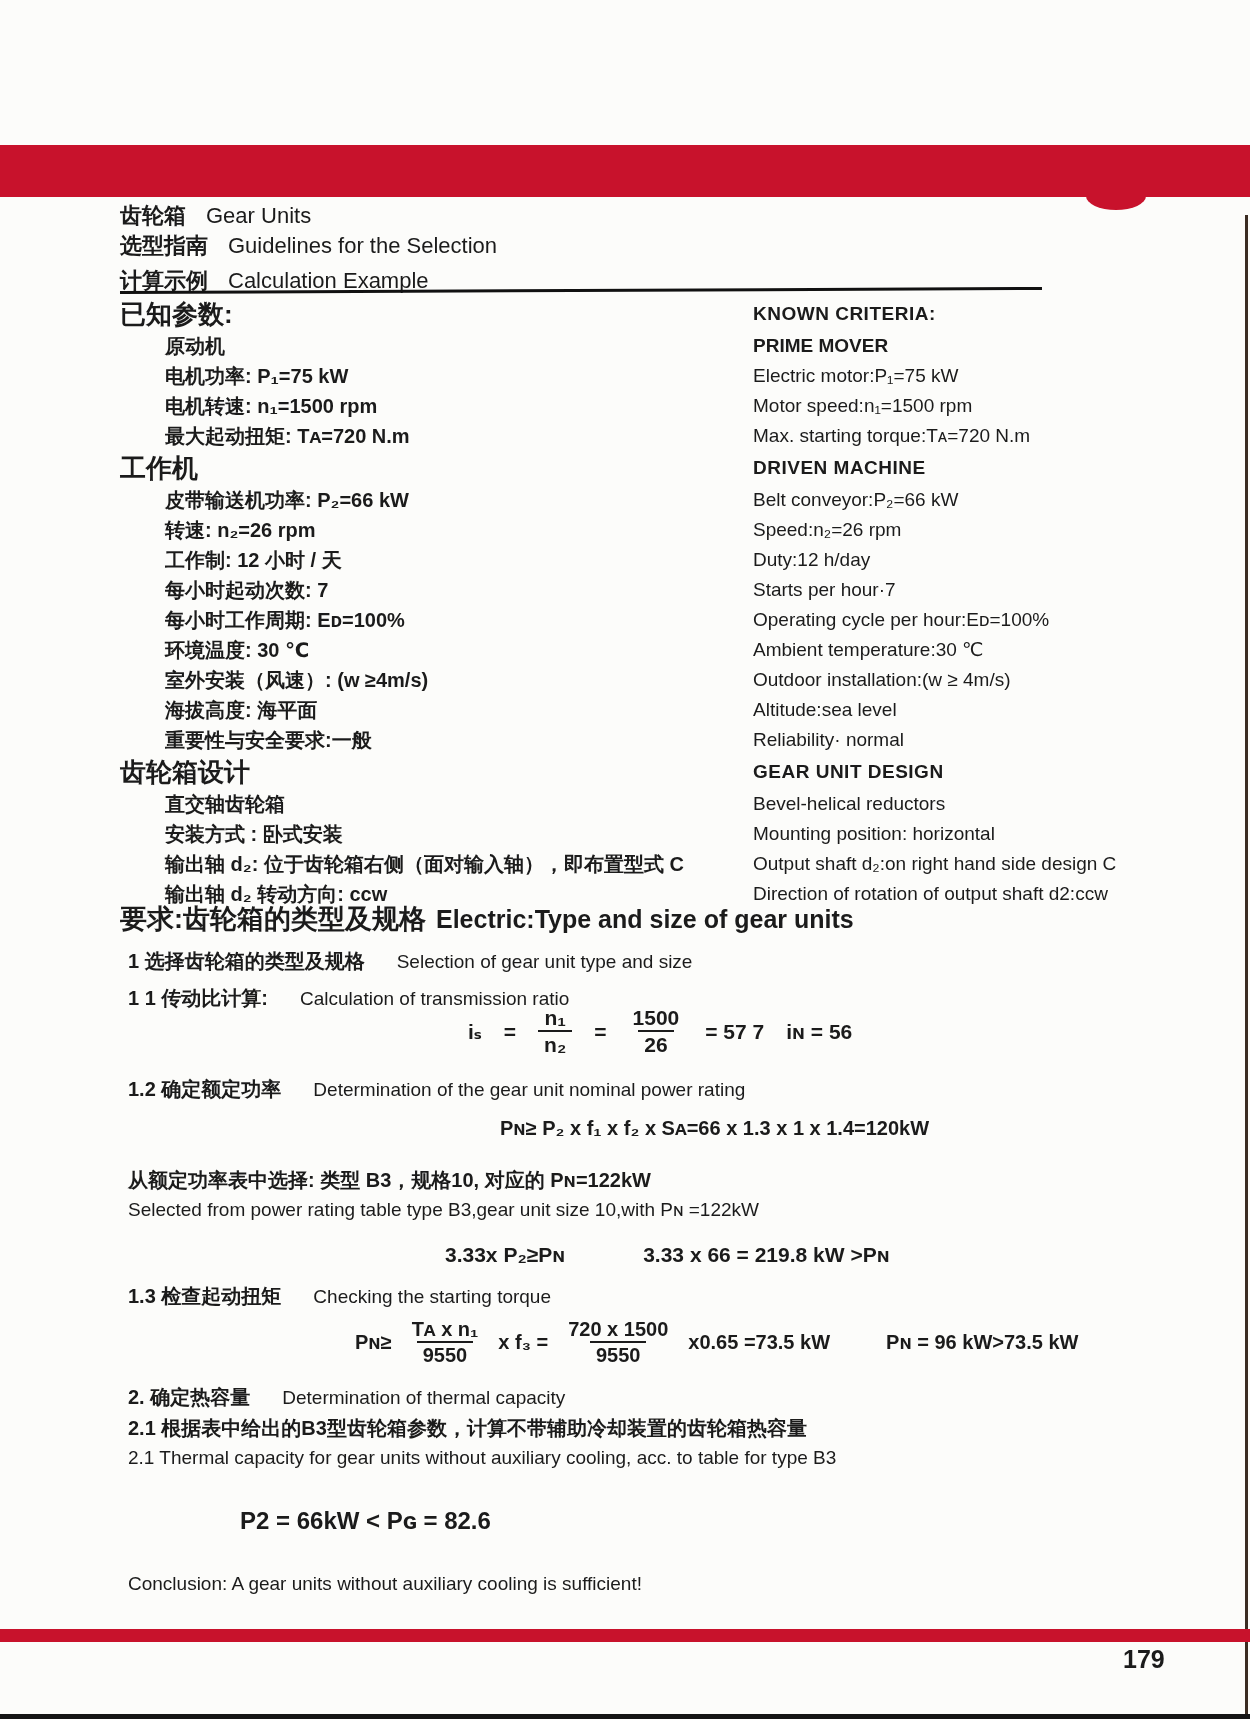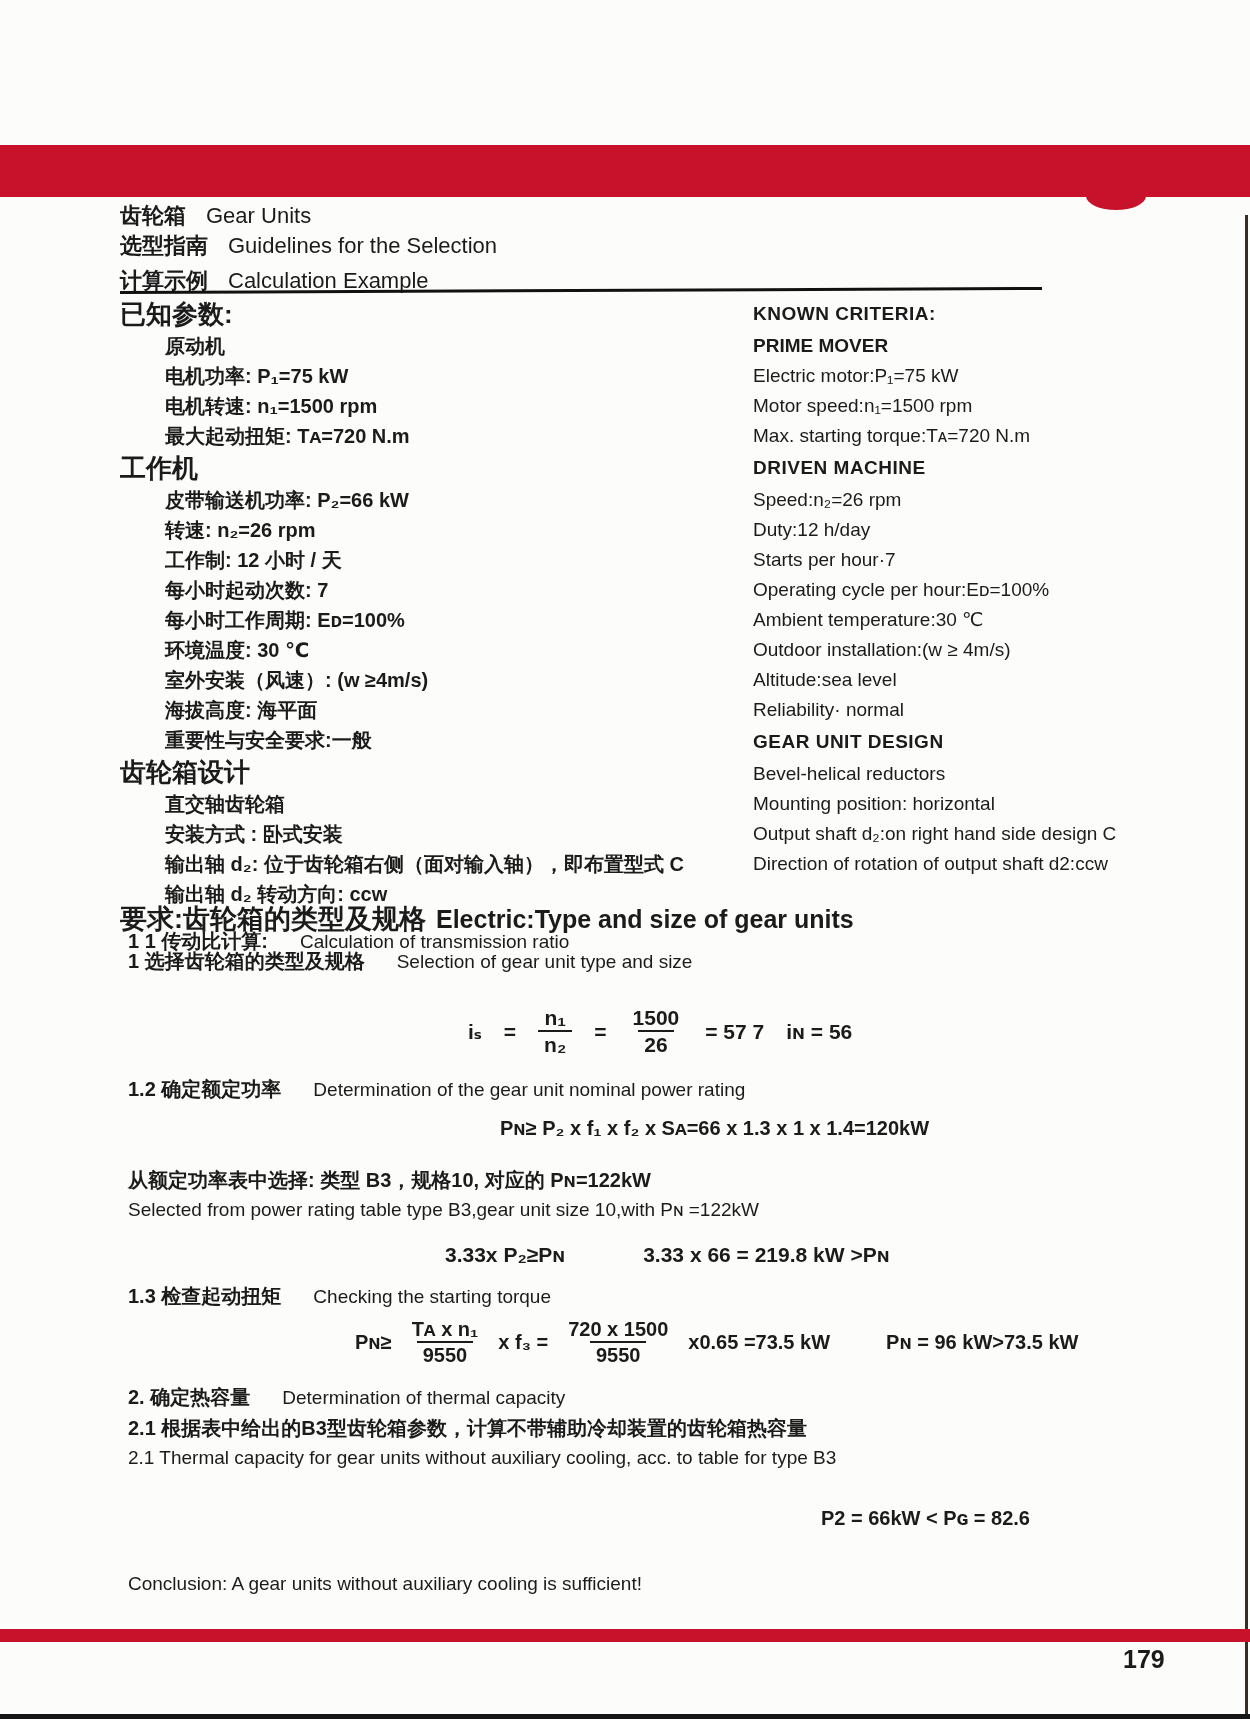--- a/index.html
+++ b/index.html
@@ -55,21 +55,21 @@
   .frac .num{padding:0 4px;}
 
   .f-i{top:1006px;left:468px;gap:22px;font-size:21px;font-weight:bold;}
   .f-pn{top:1117px;left:500px;font-size:20px;font-weight:bold;}
   .zh-body{position:absolute;left:128px;font-size:20px;font-weight:bold;white-space:nowrap;}
   .en-body{position:absolute;left:128px;font-size:19px;white-space:nowrap;}
   .f-333{top:1243px;left:445px;gap:78px;font-size:21px;font-weight:bold;}
   .f-tq{top:1318px;left:355px;gap:16px;font-size:20px;font-weight:bold;}
   .f-tq .result{margin-left:40px;}
   .f-pg1{top:1479px;left:243px;font-size:20px;font-weight:bold;}
-  .f-pg2{top:1507px;left:240px;width:790px;justify-content:flex-end;font-size:20px;font-weight:bold;}
+  .f-pg2{top:1507px;left:240px;width:790px;justify-content:flex-start;font-size:24px;font-weight:bold;}
 </style>
 </head>
 <body>
 
 <div class="page">
 
   <div class="red-band"></div>
   <div class="red-swoosh"></div>
   <div class="edge-line"></div>
 
@@ -112,20 +112,21 @@
     <div class="line ind">输出轴 d₂ 转动方向:  ccw</div>
   </div>
 
   <div class="col-right">
     <div class="line en-h1">KNOWN CRITERIA:</div>
     <div class="line en-h2">PRIME MOVER</div>
     <div class="line">Electric motor:P₁=75 kW</div>
     <div class="line">Motor speed:n₁=1500 rpm</div>
     <div class="line">Max. starting torque:Tᴀ=720 N.m</div>
     <div class="line en-h1">DRIVEN MACHINE</div>
+    <div class="line">Belt conveyor:P₂=66 kW</div>
     <div class="line">Speed:n₂=26 rpm</div>
     <div class="line">Duty:12 h/day</div>
     <div class="line">Starts per hour·7</div>
     <div class="line">Operating cycle per hour:Eᴅ=100%</div>
     <div class="line">Ambient temperature:30 ℃</div>
     <div class="line">Outdoor installation:(w ≥ 4m/s)</div>
     <div class="line">Altitude:sea  level</div>
     <div class="line">Reliability· normal</div>
     <div class="line en-h1">GEAR UNIT DESIGN</div>
     <div class="line">Bevel-helical reductors</div>
@@ -136,21 +137,21 @@
 
   <div class="required">
     <span class="zh">要求:齿轮箱的类型及规格</span>
     <span class="en">Electric:Type and size of gear units</span>
   </div>
 
   <div class="sec-line" style="top:948px;">
     <span class="zh">1 选择齿轮箱的类型及规格</span>
     <span class="en">Selection of  gear unit  type and size</span>
   </div>
-  <div class="sec-line" style="top:928px;">
+  <div class="sec-line" style="top:985px;">
     <span class="zh">1 1 传动比计算:</span>
     <span class="en">Calculation of transmission ratio</span>
   </div>
 
   <div class="formula f-i">
     <span>iₛ</span>
     <span>=</span>
     <span class="frac">
       <span class="num">n₁</span>
       <span class="den">n₂</span>

